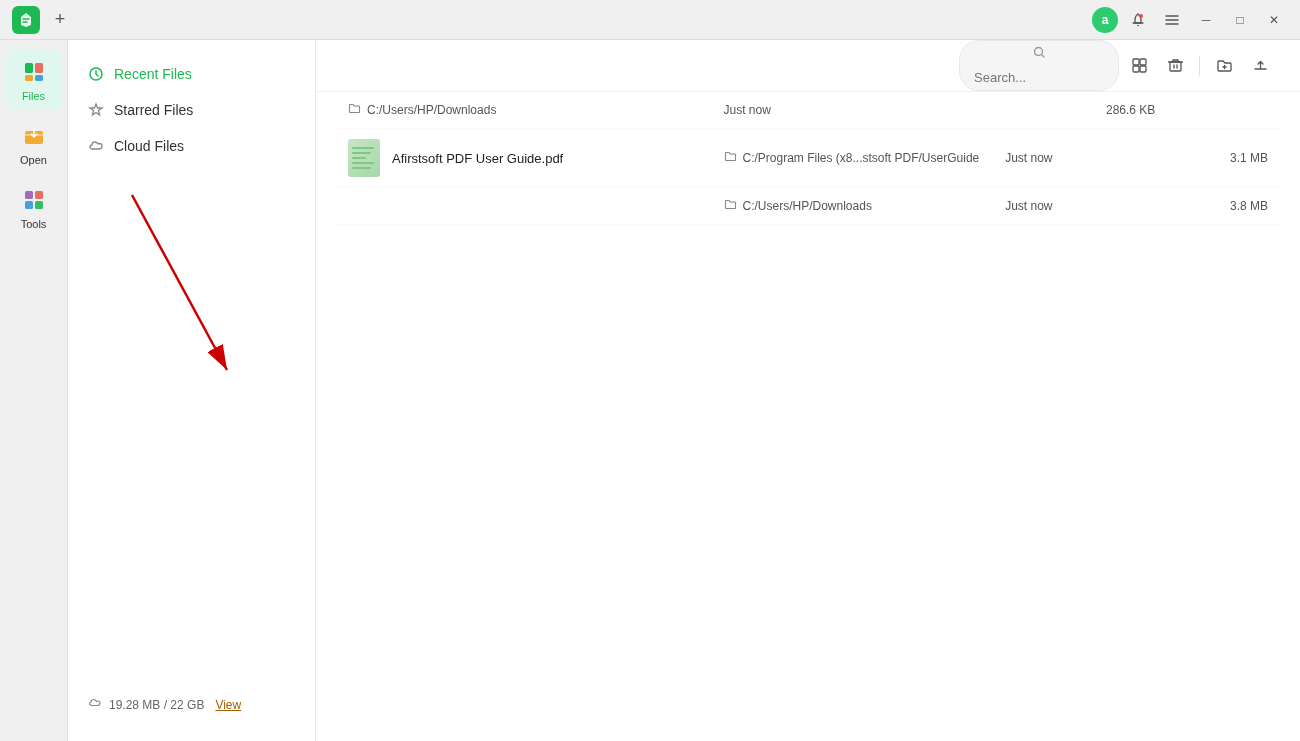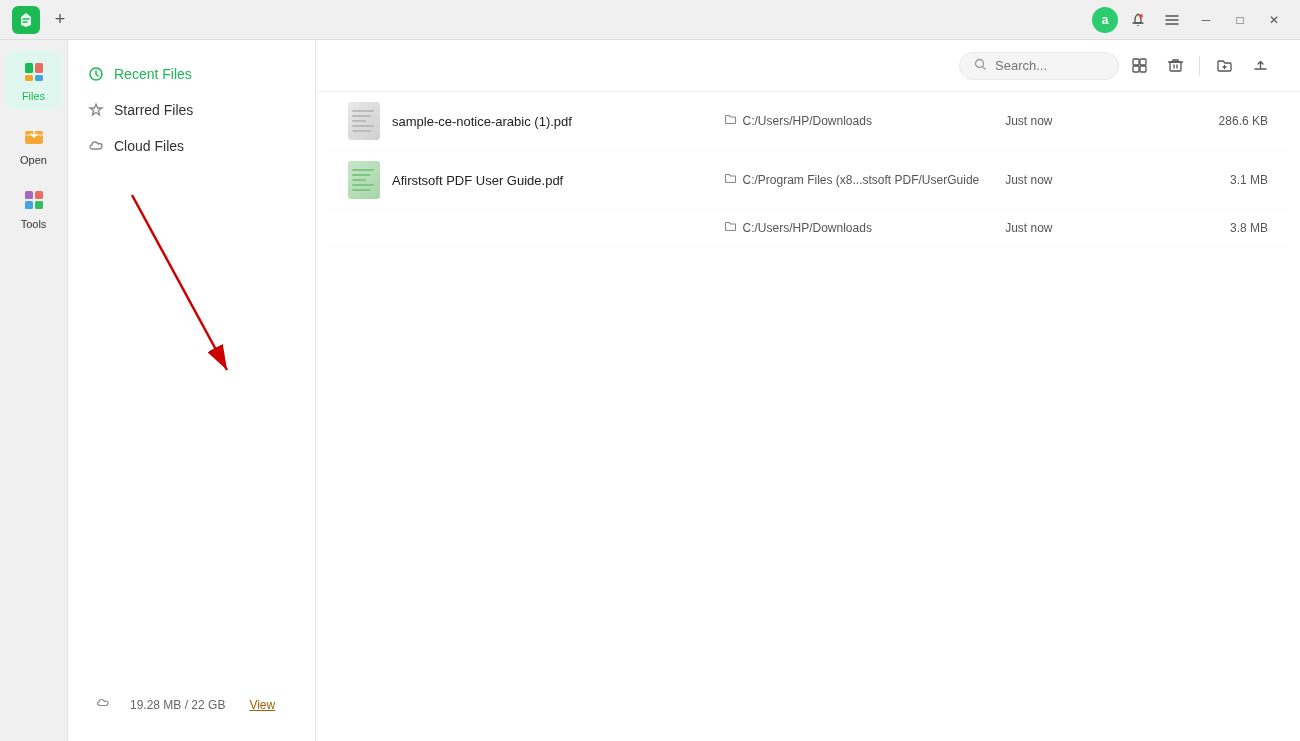--- a/index.html
+++ b/index.html
@@ -172,24 +172,24 @@
       color: #1db954;
       font-weight: 500;
     }
     .sidebar-item .s-icon {
       font-size: 16px;
       display: flex;
       align-items: center;
     }
     .sidebar-footer {
       margin-top: auto;
-      padding: 12px 28px;
-      display: flex;
-      align-items: center;
-      gap: 20px;
+      padding: 12px 20px;
+      display: flex;
+      align-items: center;
+      gap: 7px;
       font-size: 12px;
       color: #666;
     }
     .sidebar-footer .cloud-icon {
       font-size: 14px;
     }
     .view-link {
       color: #a16207;
       cursor: pointer;
       font-size: 12px;
@@ -222,20 +222,21 @@
     }
     .search-box {
       display: flex;
       align-items: center;
       background: #f5f5f5;
       border: 1px solid #e8e8e8;
       border-radius: 20px;
       padding: 5px 14px;
       gap: 8px;
       width: 160px;
+      flex-direction: column;
     }
     .search-icon-svg {
       color: #999;
       font-size: 13px;
     }
     .search-input {
       border: none;
       background: transparent;
       outline: none;
       font-size: 13px;
@@ -553,32 +554,20 @@
               <path d="M3 12H14" stroke="#555" stroke-width="1.3" stroke-linecap="round"></path>
             </svg>
           </button>
         </div>
       </div>
 
       <div class="file-table">
 
 
         <div class="table-row">
-          <div class="file-name-cell">
-            <div class="file-thumb pdf-gray">
-              <div class="pdf-lines">
-                <div class="pdf-line long"></div>
-                <div class="pdf-line medium"></div>
-                <div class="pdf-line short"></div>
-                <div class="pdf-line long"></div>
-                <div class="pdf-line medium"></div>
-              </div>
-            </div>
-            <span class="file-name-text">sample-ce-notice-arabic (1).pdf</span>
-          </div>
           <div class="location-cell">
             <span class="folder-icon-small">
               <svg width="13" height="13" viewBox="0 0 13 13" fill="none">
                 <path d="M1.5 3C1.5 2.72386 1.72386 2.5 2 2.5H5L6.5 4H11C11.2761 4 11.5 4.22386 11.5 4.5V10C11.5 10.2761 11.2761 10.5 11 10.5H2C1.72386 10.5 1.5 10.2761 1.5 10V3Z" stroke="#888" stroke-width="1.1" fill="none"></path>
               </svg>
             </span>
             <span>C:/Users/HP/Downloads</span>
           </div>
           <div class="opened-cell">
             <span>Just now</span>

